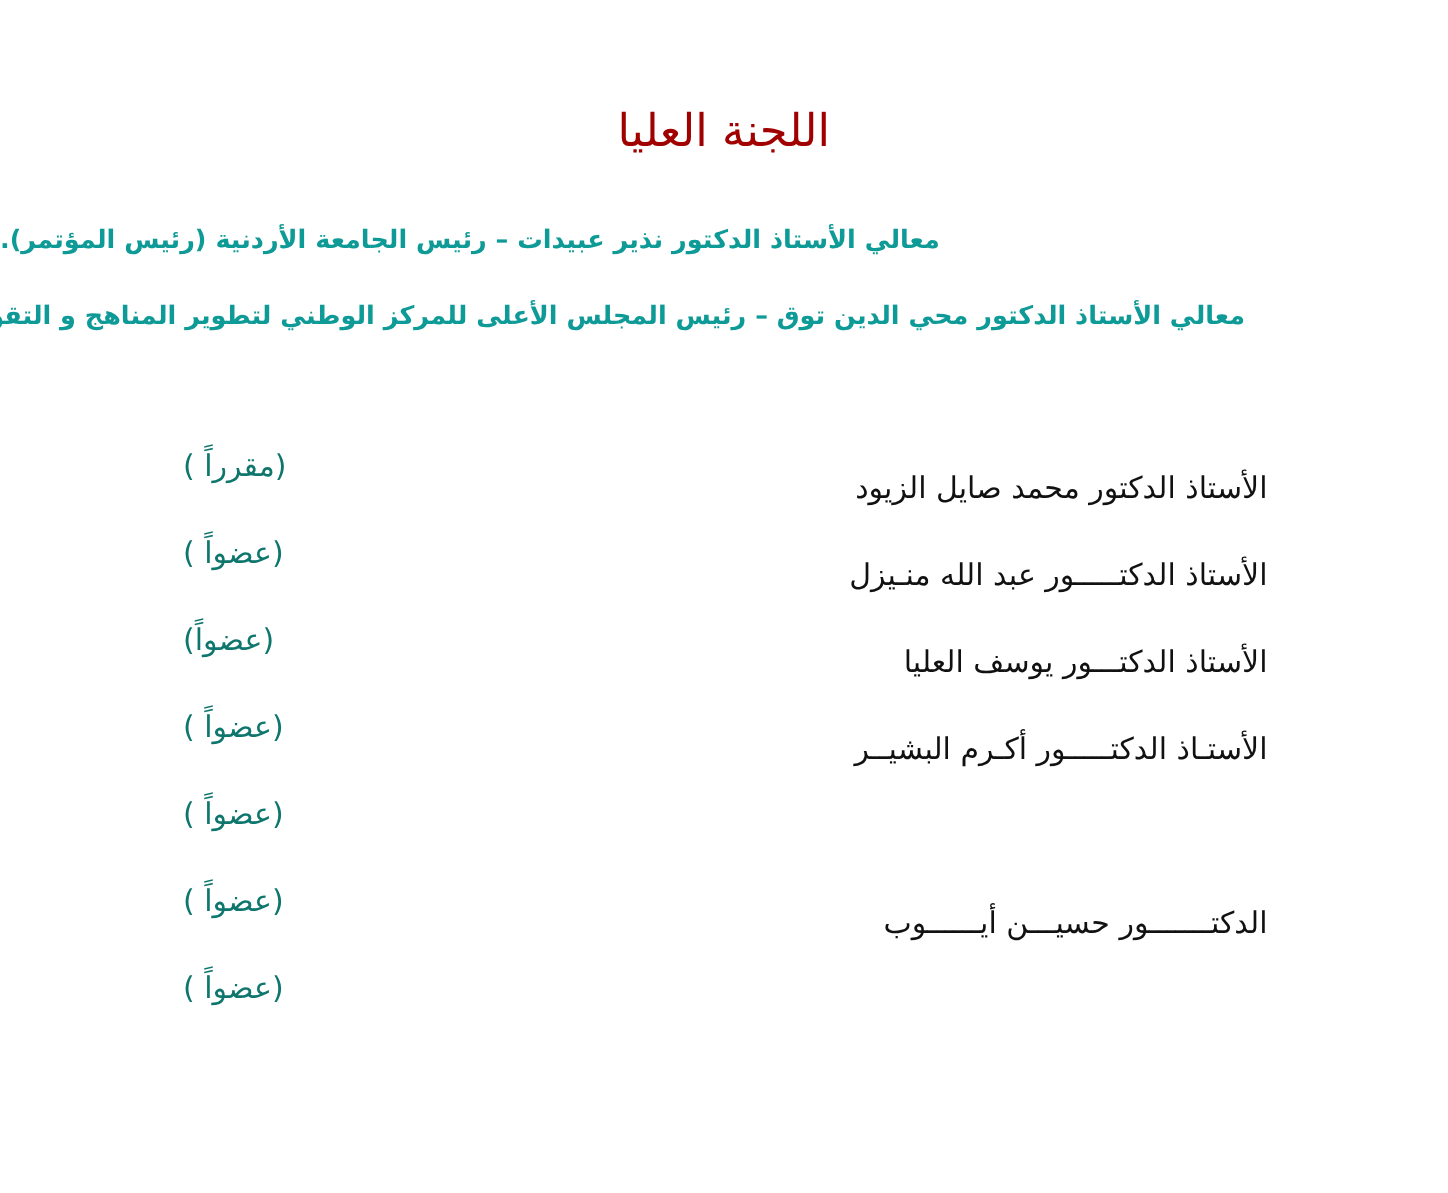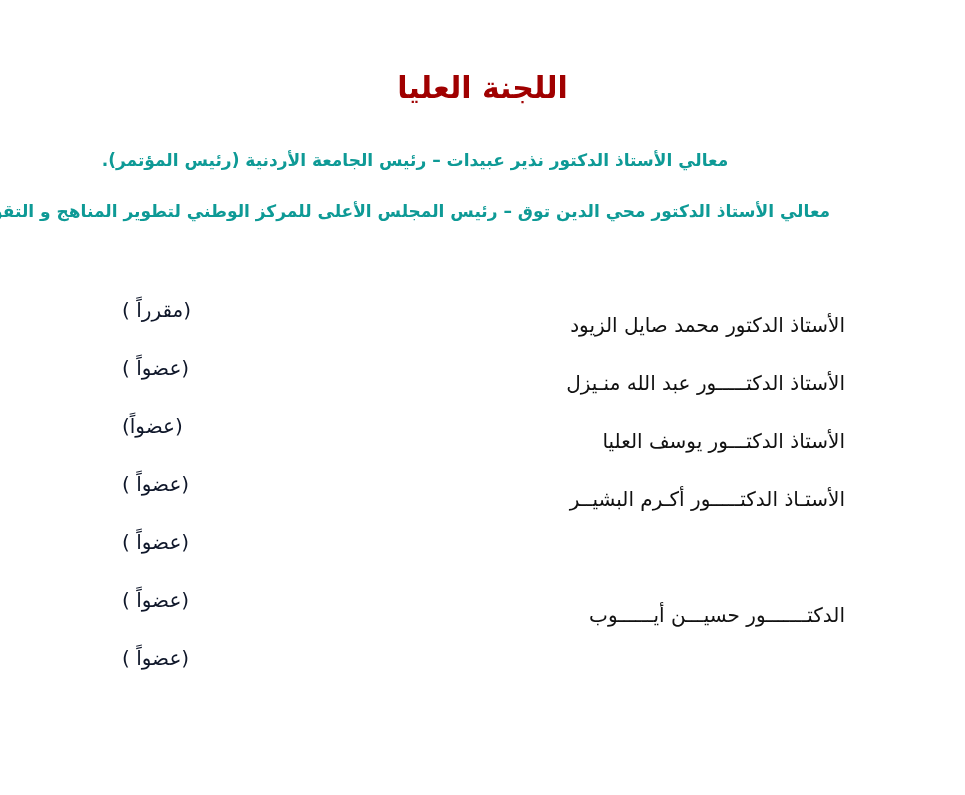--- a/index.html
+++ b/index.html
@@ -15,30 +15,30 @@
       font-family: "DejaVu Sans", sans-serif;
     }
     .title {
       position: absolute;
       top: 68px;
       left: 0;
       width: 965px;
       text-align: center;
       direction: rtl;
       font-size: 30px;
-      font-weight: 700;
+      font-weight: 400;
       color: #a00000;
       line-height: 40px;
     }
     .subline {
       position: absolute;
       left: 0;
       width: 830px;
       direction: rtl;
-      text-align: center;
+      text-align: left;
       font-size: 17px;
       font-weight: bold;
       color: #0e9a96;
       line-height: 26px;
       white-space: nowrap;
     }
     .sub1 { top: 147px; }
     .sub2 { top: 198px; }
     .members {
       position: absolute;
@@ -62,21 +62,21 @@
       white-space: nowrap;
       margin-top: 15px;
     }
     .member-role {
       position: absolute;
       left: 122px;
       top: 0;
       direction: rtl;
       text-align: left;
       font-size: 20px;
-      color: #0f172a;
+      color: #0f766e;
       line-height: 40px;
       white-space: nowrap;
     }
   </style>
 </head>
 <body>
 
 <div class="title">اللجنة العليا</div>
 
 <div class="subline sub1">معالي الأستاذ الدكتور نذير عبيدات – رئيس الجامعة الأردنية (رئيس المؤتمر).</div>

